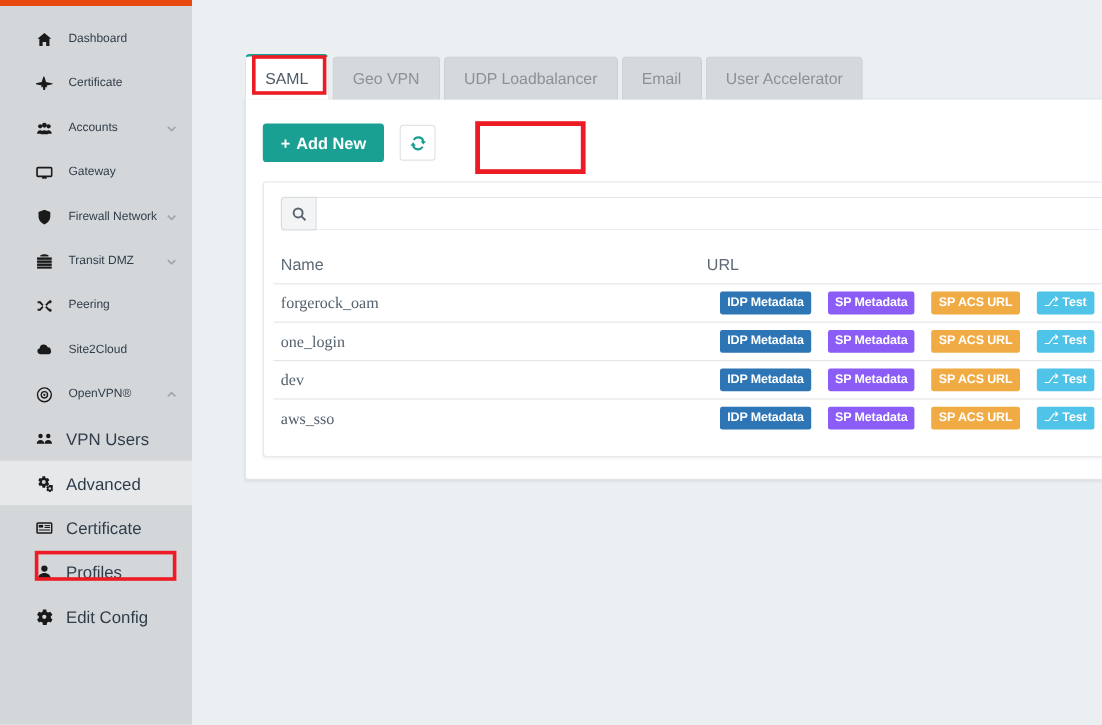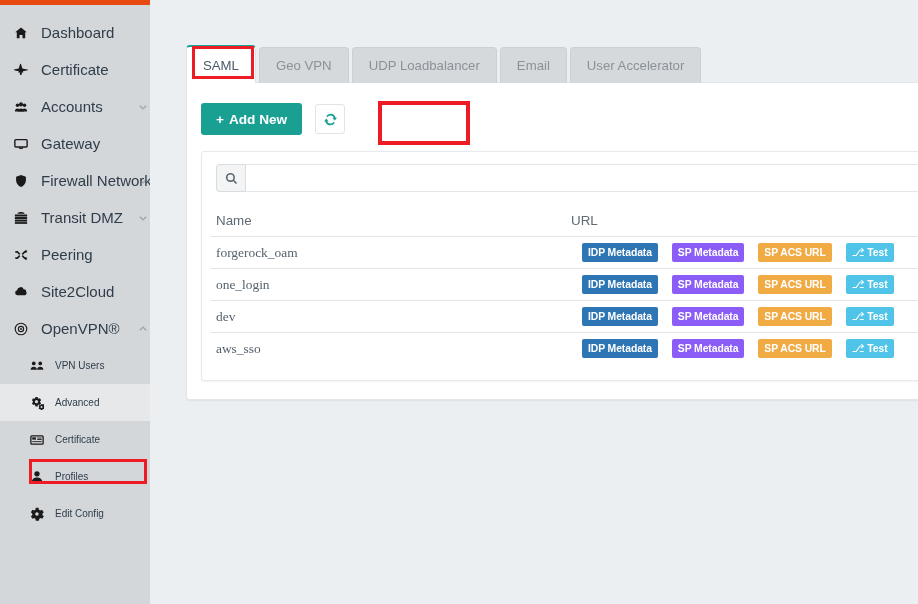--- a/index.html
+++ b/index.html
@@ -23,58 +23,58 @@
   #sidebar-topbar {
     position: absolute; left: 0; top: 0;
     width: 160px; height: 5px;
     background: #e8490f;
   }
   #nav { position: absolute; top: 14px; left: 0; width: 160px; }
   .nav-item {
     position: relative;
     display: flex; align-items: center;
     height: 37px;
-    padding-left: 14px;
+    padding-left: 30px;
     color: #2f3d4a;
-    font-size: 15px;
+    font-size: 10px;
     cursor: pointer;
     white-space: nowrap;
   }
   .nav-item .ico {
     width: 22px; min-width: 22px;
     display: flex; align-items: center; justify-content: flex-start;
     color: #1b1b1b;
     font-size: 13px;
     line-height: 1;
   }
   .nav-item .ico svg { display:block; fill: #1a1a1a; }
   .nav-item .lbl { margin-left: 5px; }
   .nav-item .chev {
     position: absolute; right: 12px; top: 50%;
     transform: translateY(-50%);
     width: 10px; height: 10px;
     opacity: .42;
   }
   .nav-item .chev svg { display:block; stroke:#56616c; fill:none; stroke-width:2.2; }
-  .nav-item.sub { padding-left: 30px; font-size: 10px; }
+  .nav-item.sub { padding-left: 30px; font-size: 14px; }
   .nav-item.sub .ico { width: 20px; min-width: 20px; }
   .nav-item.active { background: #e6e8ea; }
 
   
   #ann-advanced {
     position: absolute; left: 29px; top: 459px;
     width: 118px; height: 25px;
     border: 3px solid #ed1c24;
     pointer-events: none;
     z-index: 30;
   }
 
   
   #main {
-    position: absolute; left: 150px; top: 0;
+    position: absolute; left: 168px; top: 0;
     width: 722px; height: 604px;
     background: #eceff1;
   }
 
   
   #tabs {
     position: absolute; left: 36px; top: 45px;
     display: flex; align-items: flex-end;
     height: 38px;
     z-index: 6;

